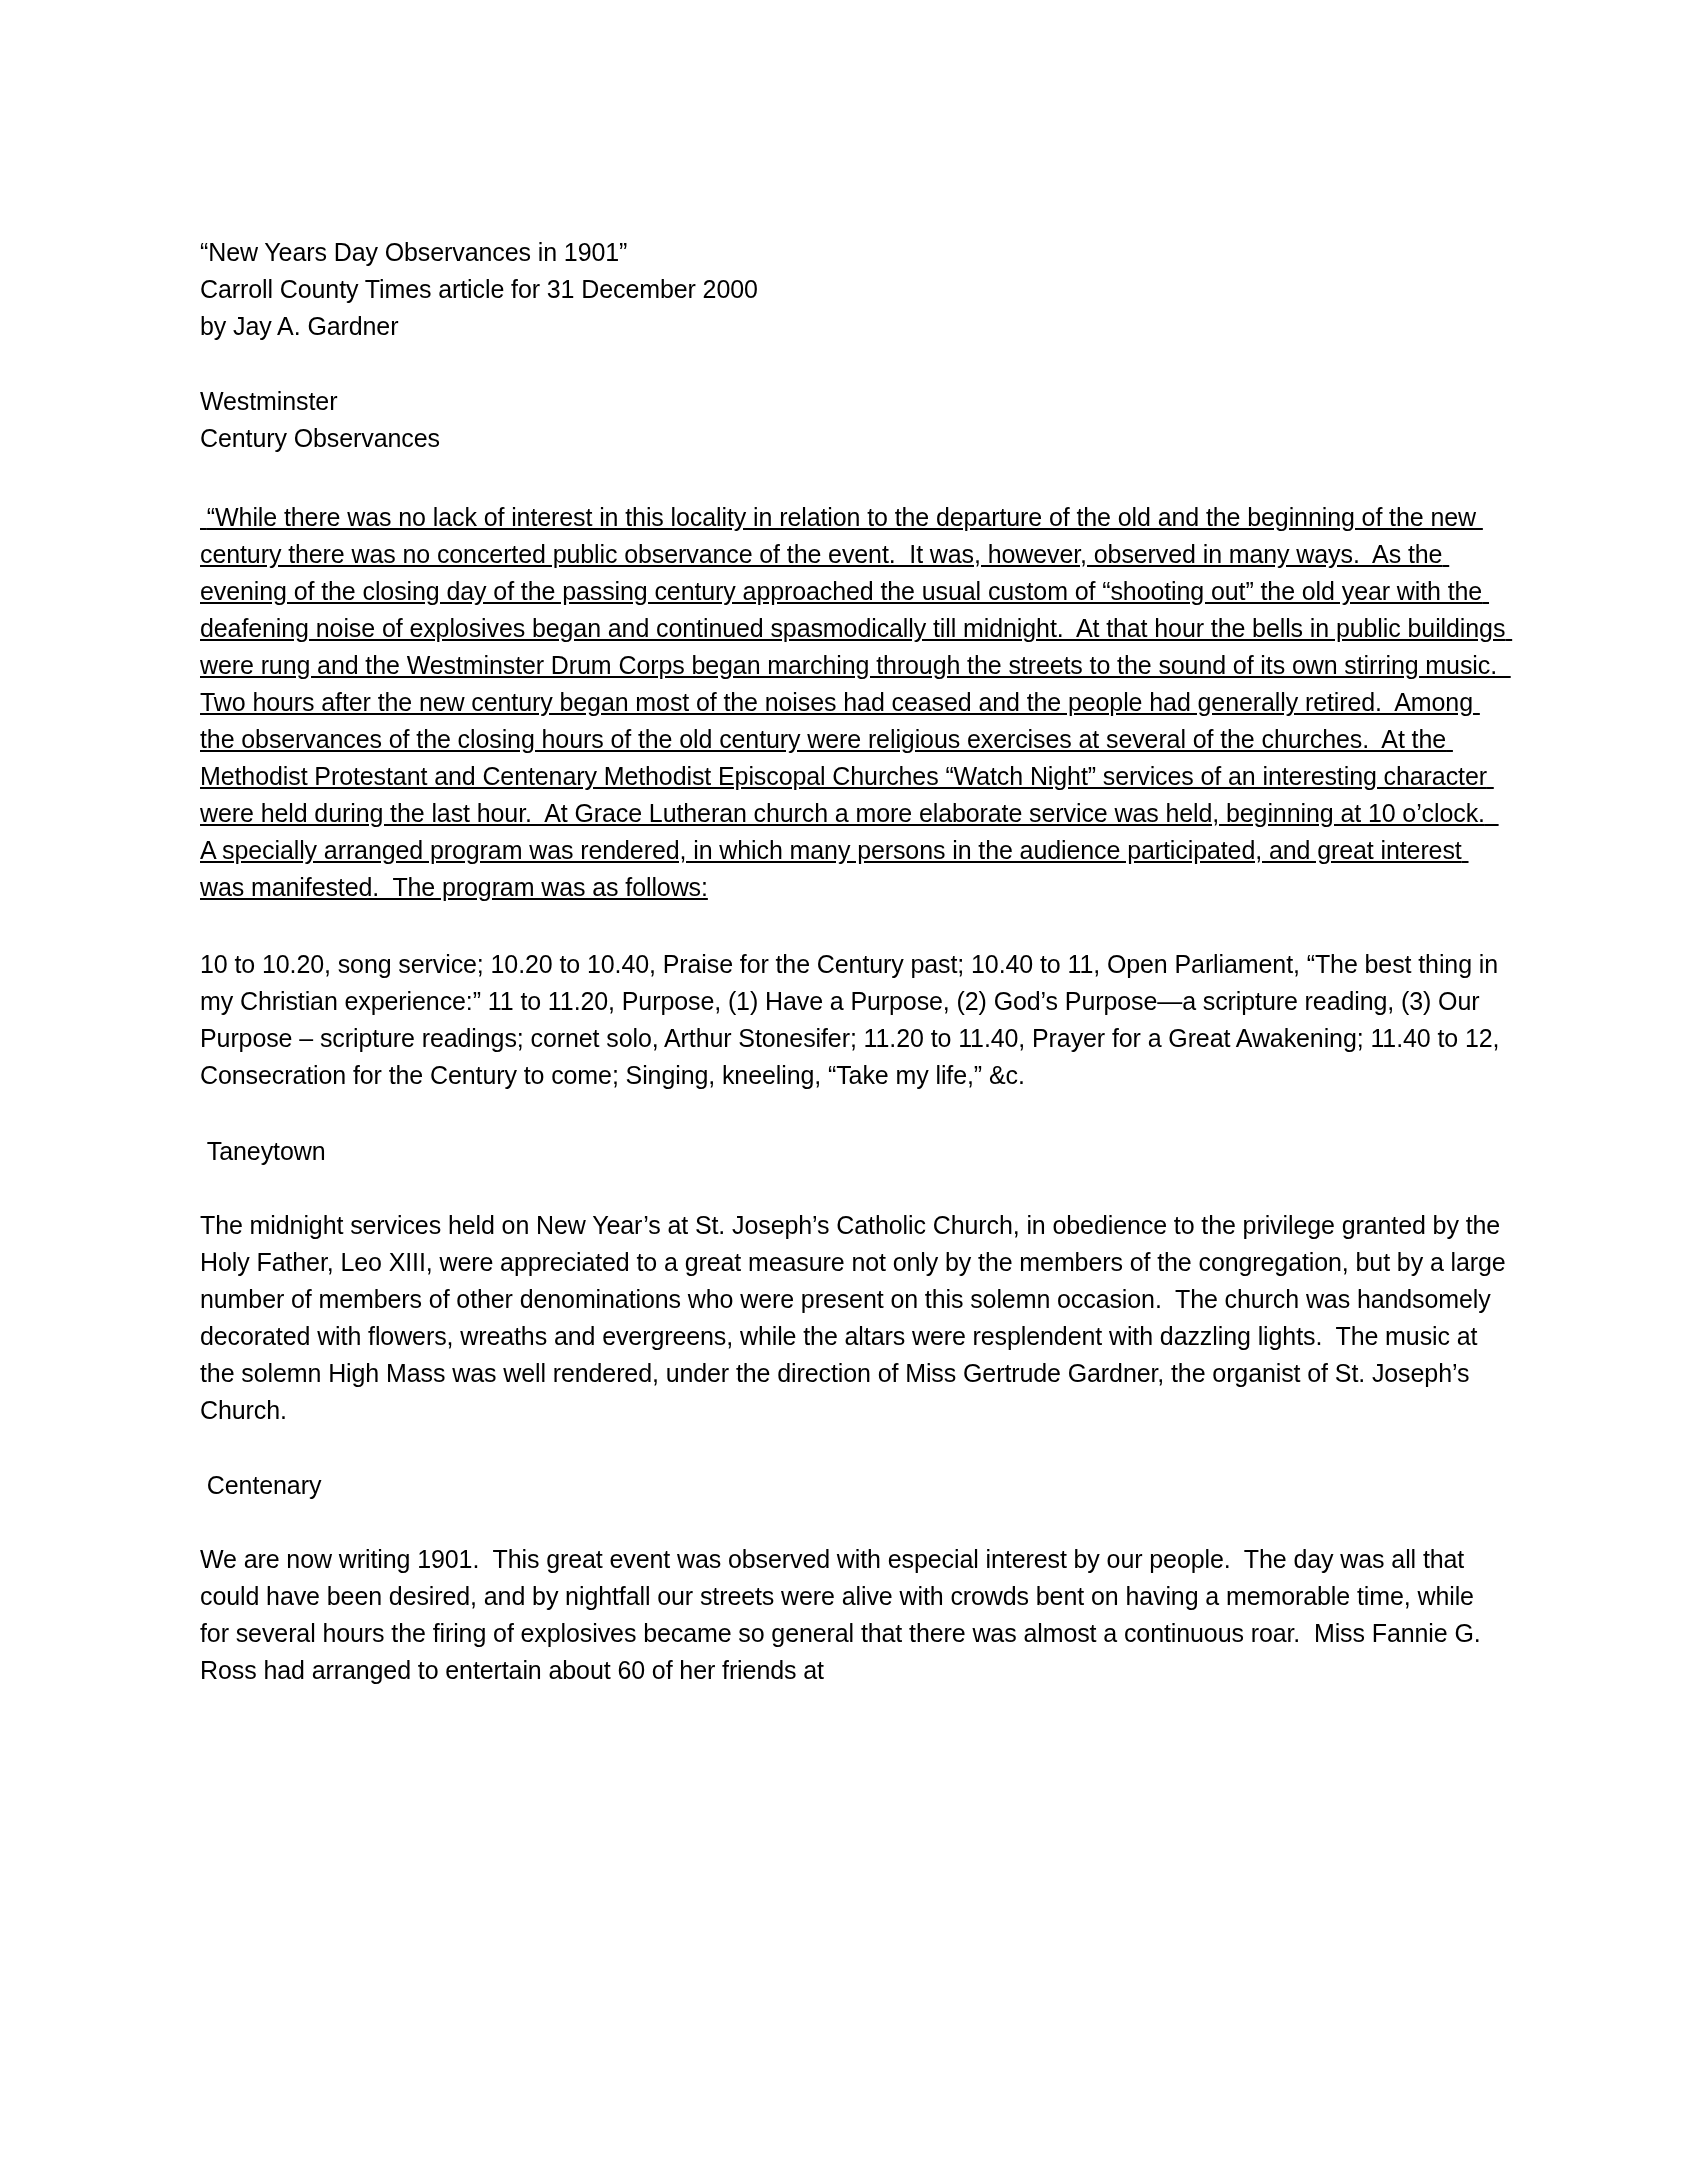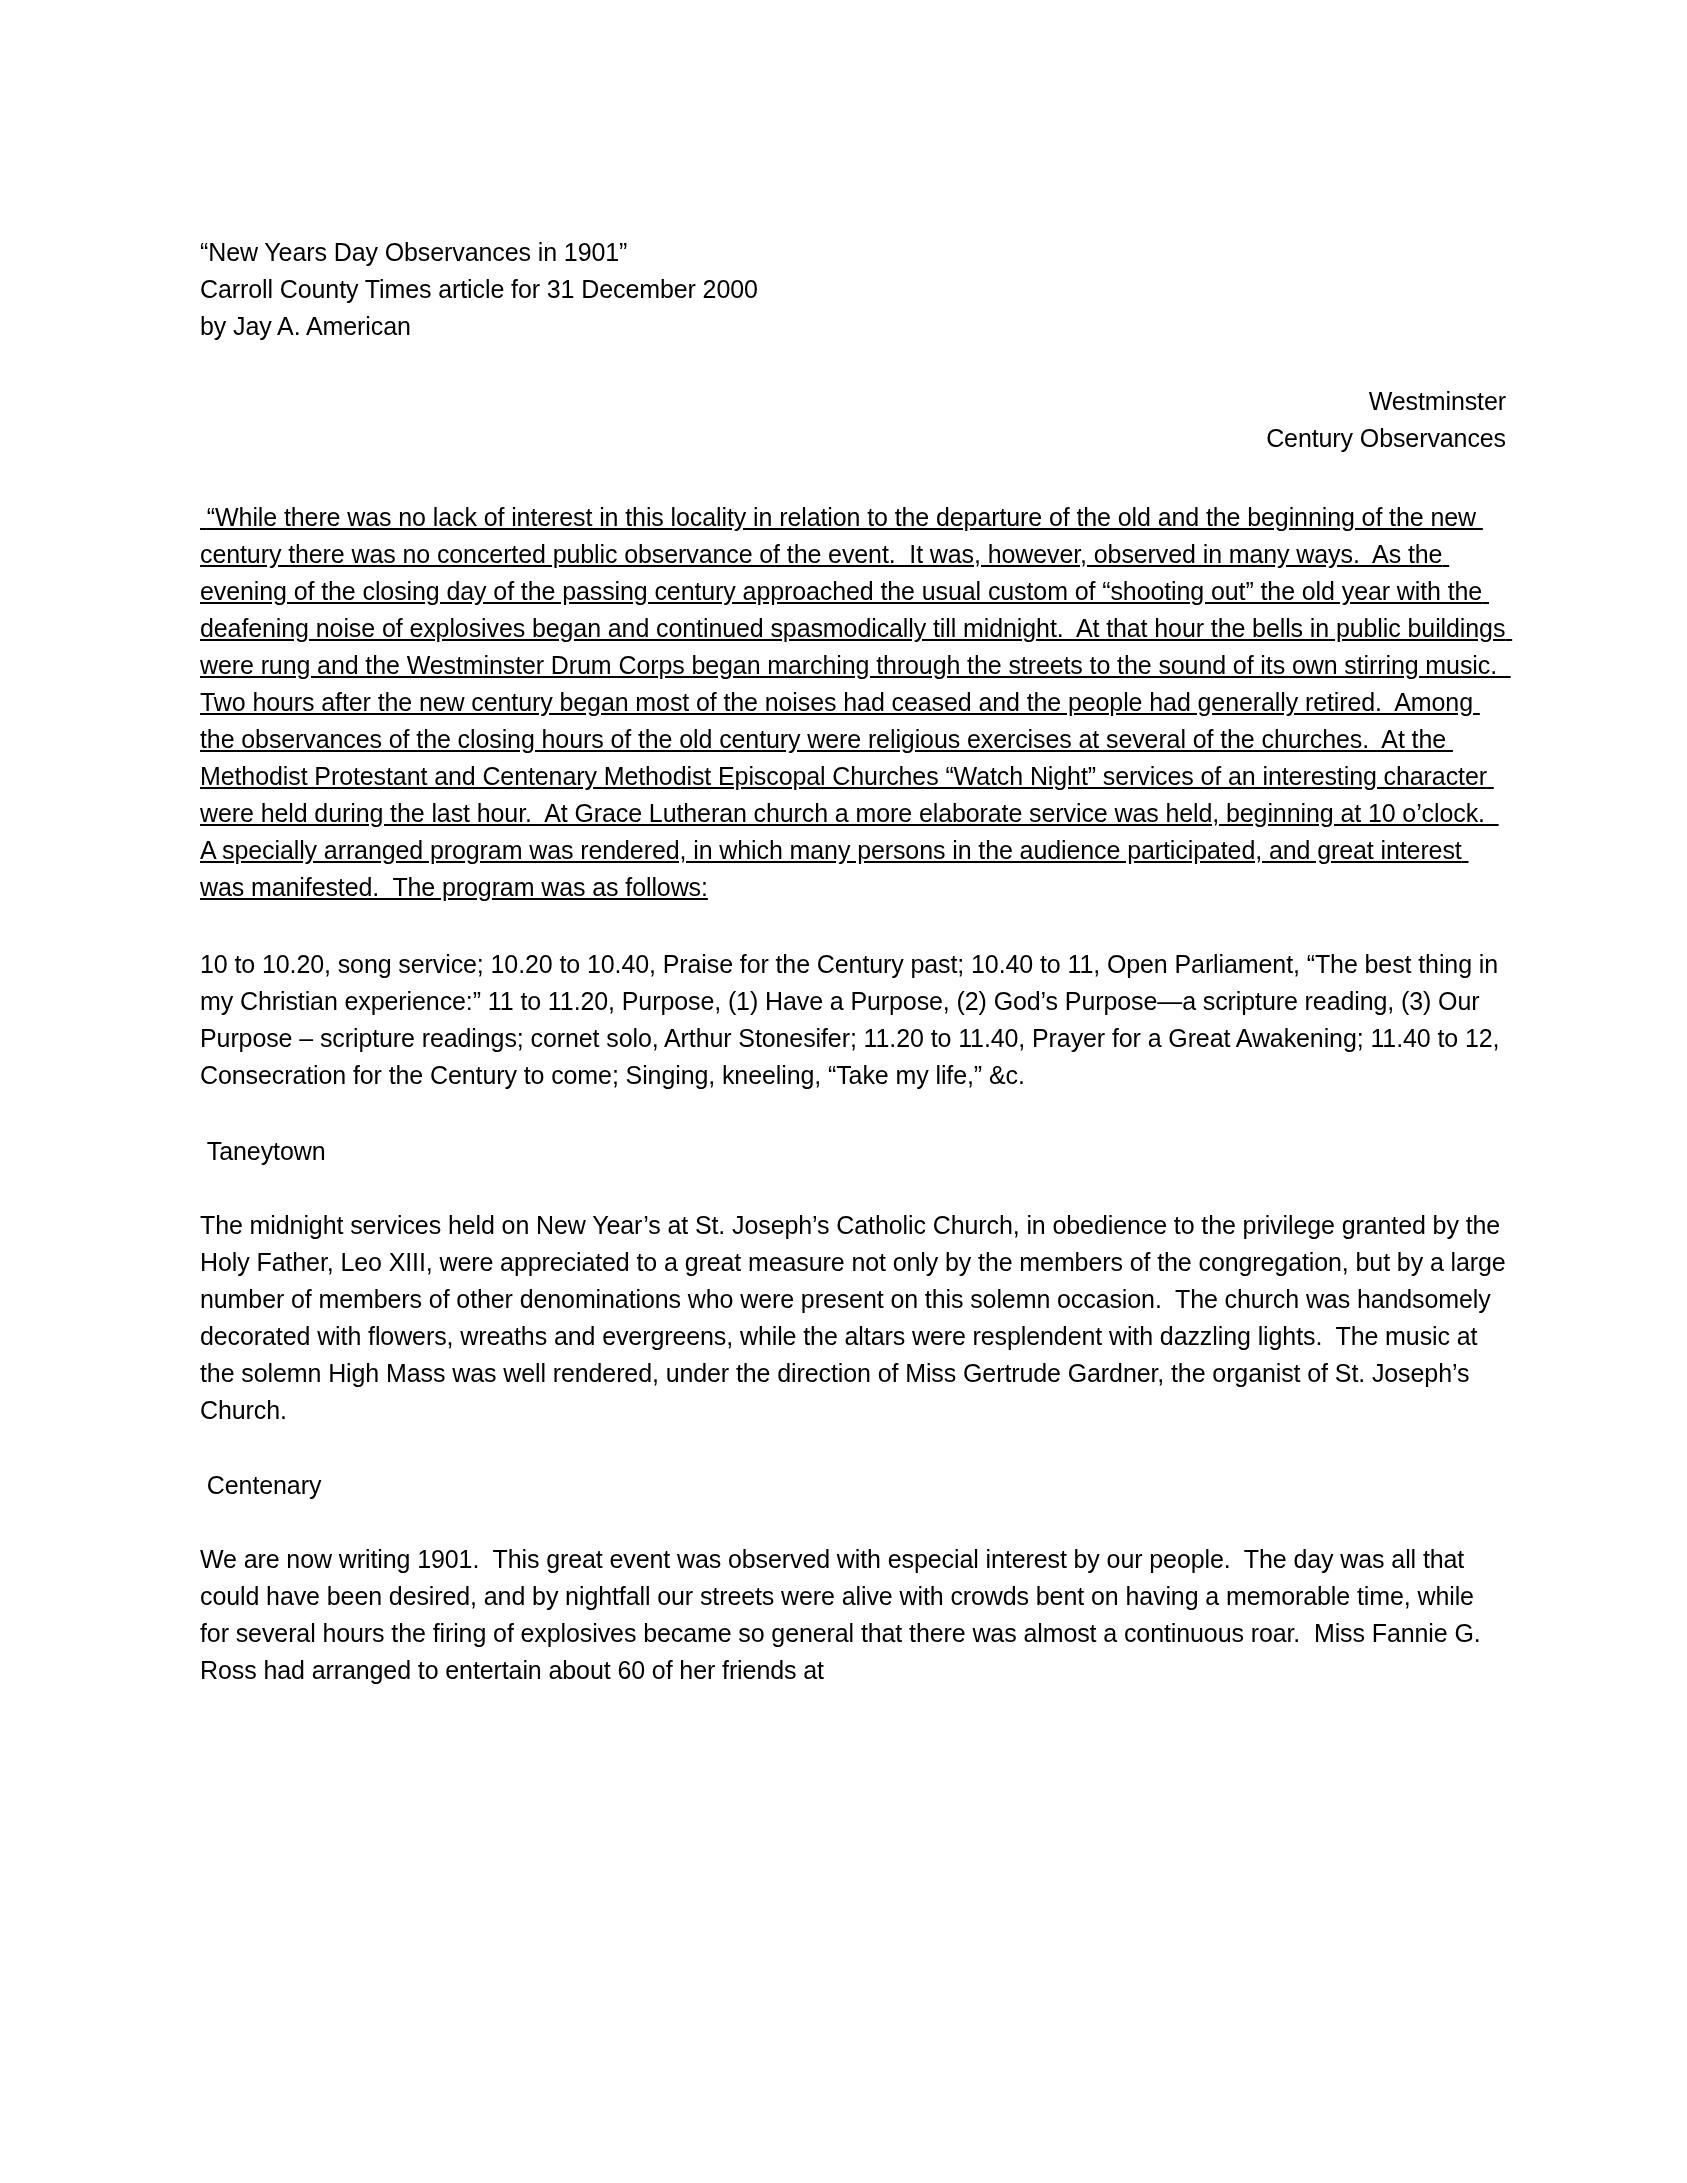--- a/index.html
+++ b/index.html
@@ -20,37 +20,37 @@
     letter-spacing: -0.1px;
     color: #000000;
     overflow: hidden;
   }
   .page p {
     margin: 0;
     white-space: pre-wrap;
   }
   
   .intro            { margin-top: 122px !important; }
-  .heading-block    { margin-top: 38px; text-align: right; }
+  .heading-block    { margin-top: 38px; }
   .body-westminster { margin-top: 42px !important; text-decoration: underline; }
   .body-program     { margin-top: 40px !important; }
   .heading-taneytown  { margin-top: 39px !important; }
   .body-taneytown     { margin-top: 37px !important; }
   .heading-manchester { margin-top: 38px !important; }
   .body-manchester    { margin-top: 37px !important; }
 </style>
 </head>
 <body>
 
 <div class="page">
 
   <div class="header-block">
     <p>“New Years Day Observances in 1901”</p>
     <p>Carroll County Times article for 31 December 2000</p>
-    <p>by Jay A. American</p>
+    <p>by Jay A. Gardner</p>
   </div>
 
 
   <div class="heading-block">
     <p>Westminster</p>
     <p>Century Observances</p>
   </div>
 
   <p class="body-westminster"> “While there was no lack of interest in this locality in relation to the departure of the old and the beginning of the new century there was no concerted public observance of the event.  It was, however, observed in many ways.  As the evening of the closing day of the passing century approached the usual custom of “shooting out” the old year with the deafening noise of explosives began and continued spasmodically till midnight.  At that hour the bells in public buildings were rung and the Westminster Drum Corps began marching through the streets to the sound of its own stirring music.  Two hours after the new century began most of the noises had ceased and the people had generally retired.  Among the observances of the closing hours of the old century were religious exercises at several of the churches.  At the Methodist Protestant and Centenary Methodist Episcopal Churches “Watch Night” services of an interesting character were held during the last hour.  At Grace Lutheran church a more elaborate service was held, beginning at 10 o’clock.  A specially arranged program was rendered, in which many persons in the audience participated, and great interest was manifested.  The program was as follows:</p>
 

